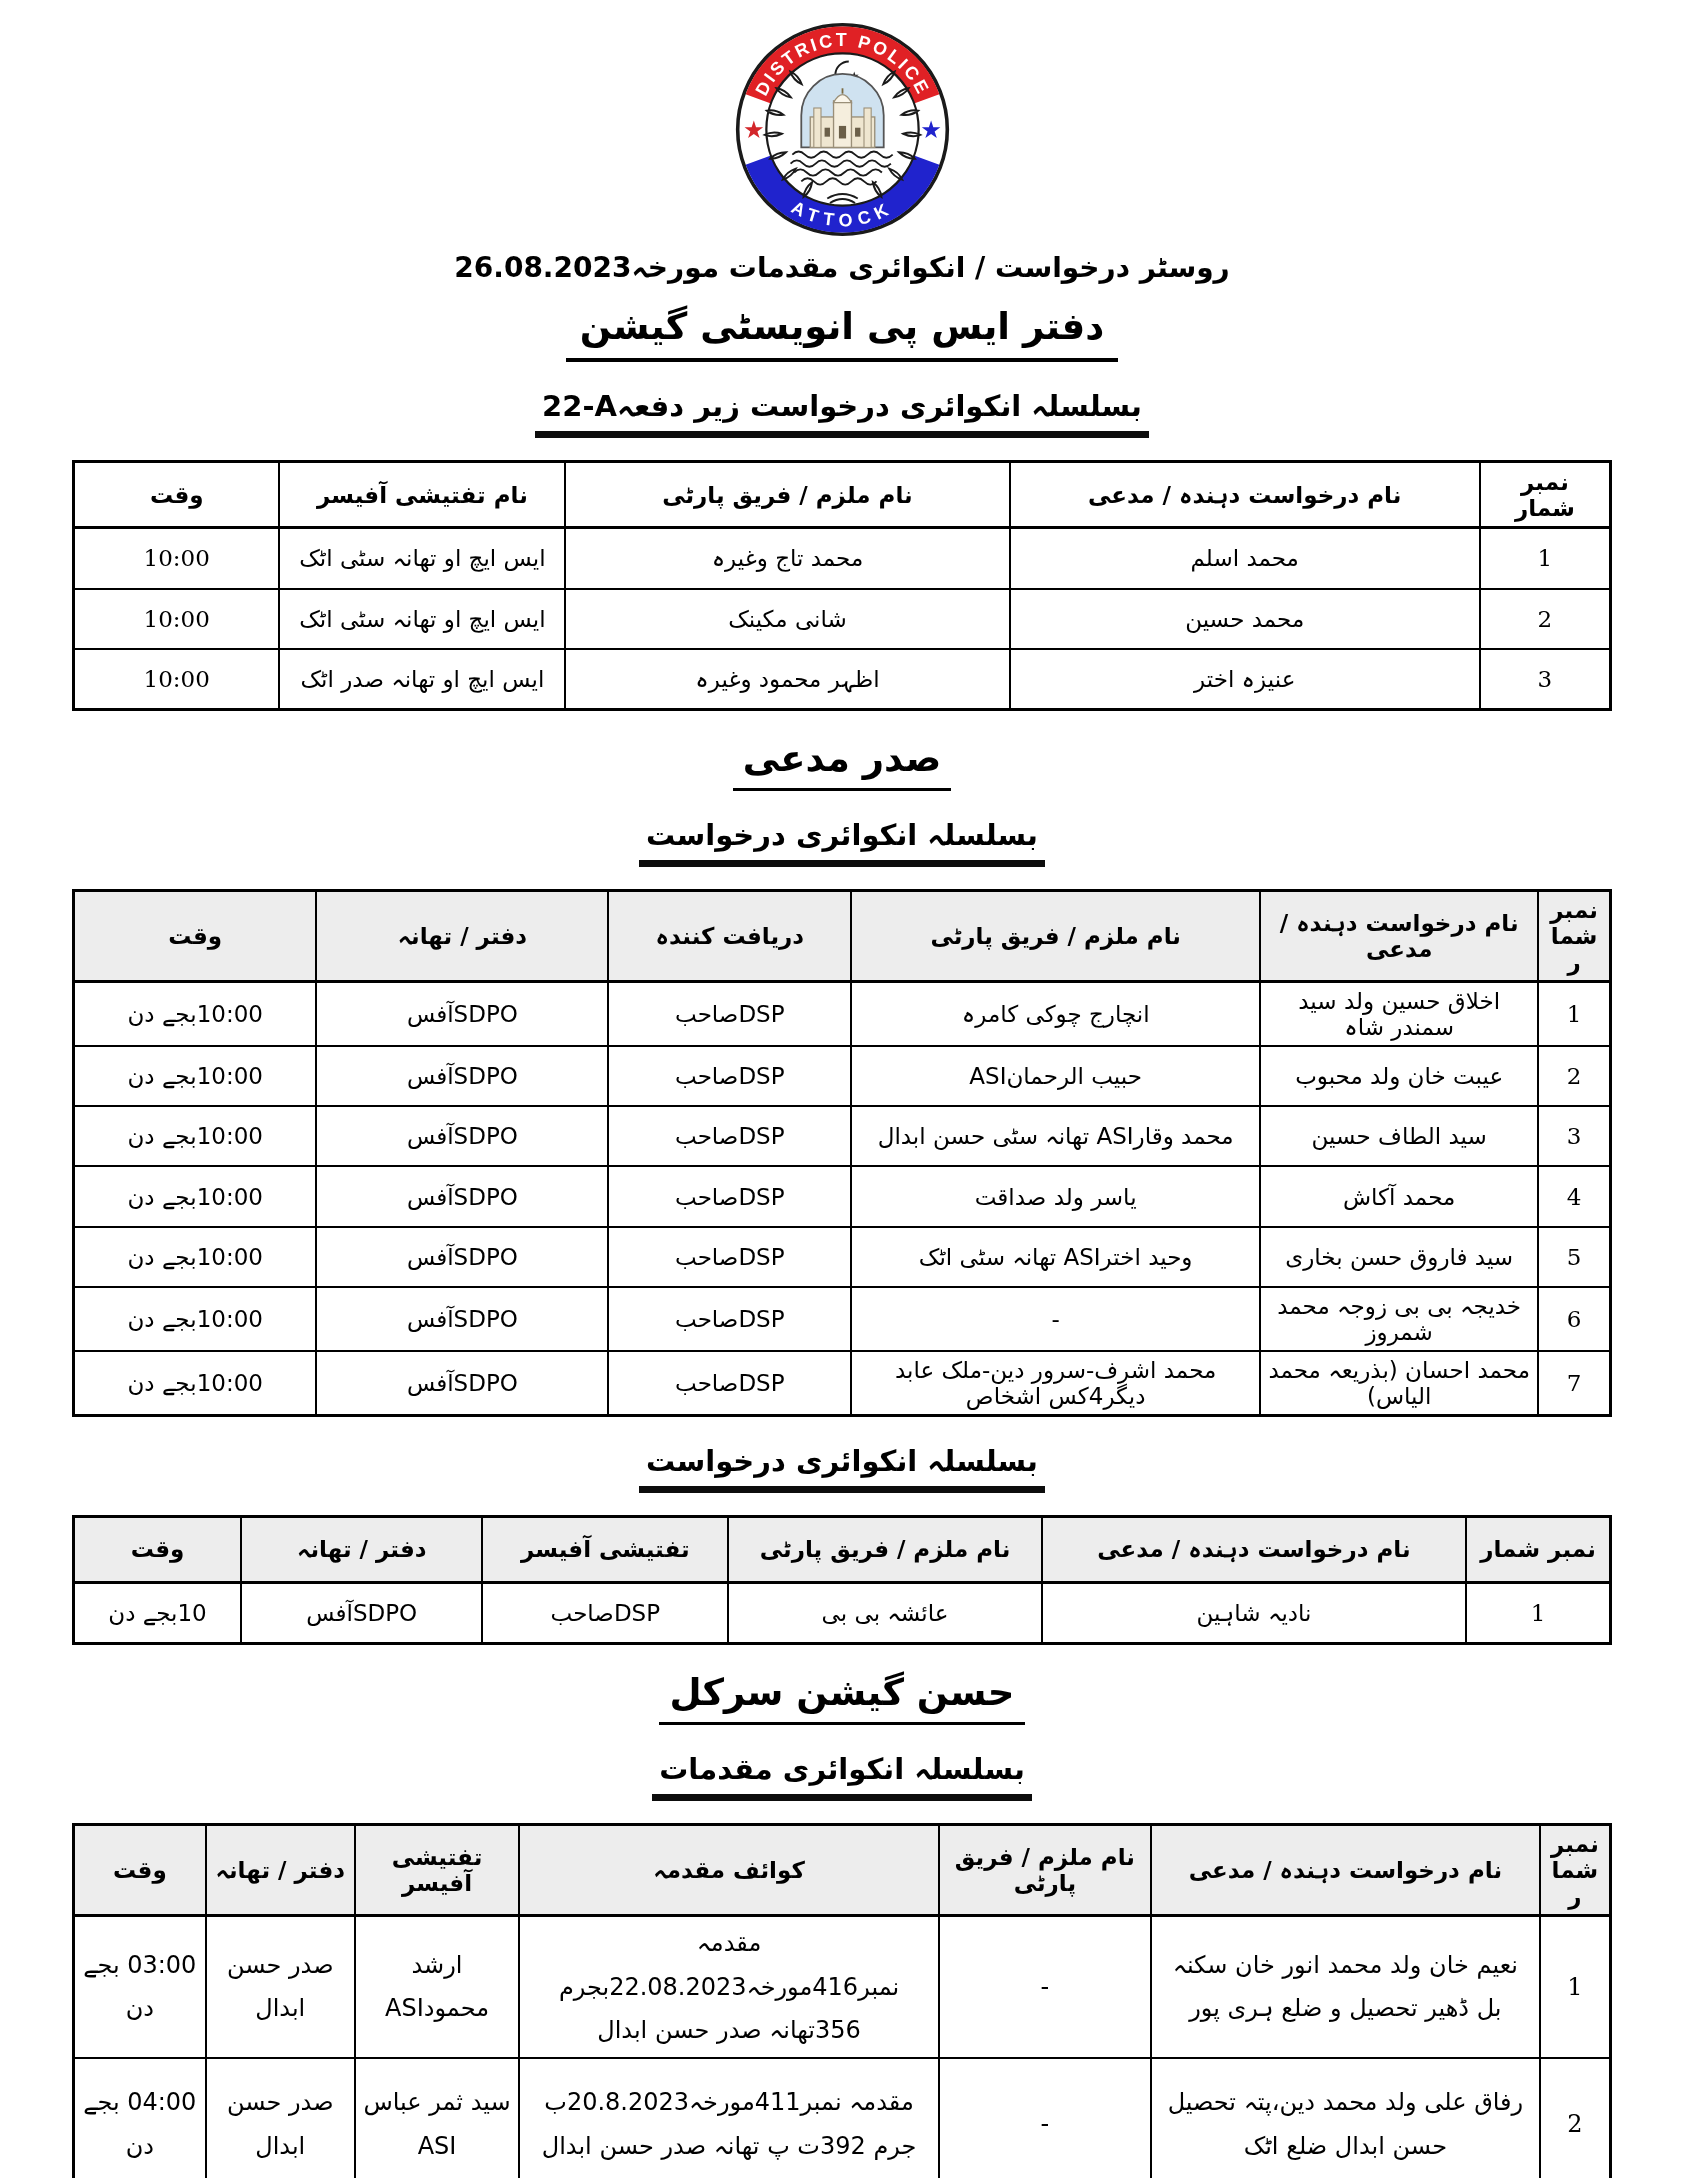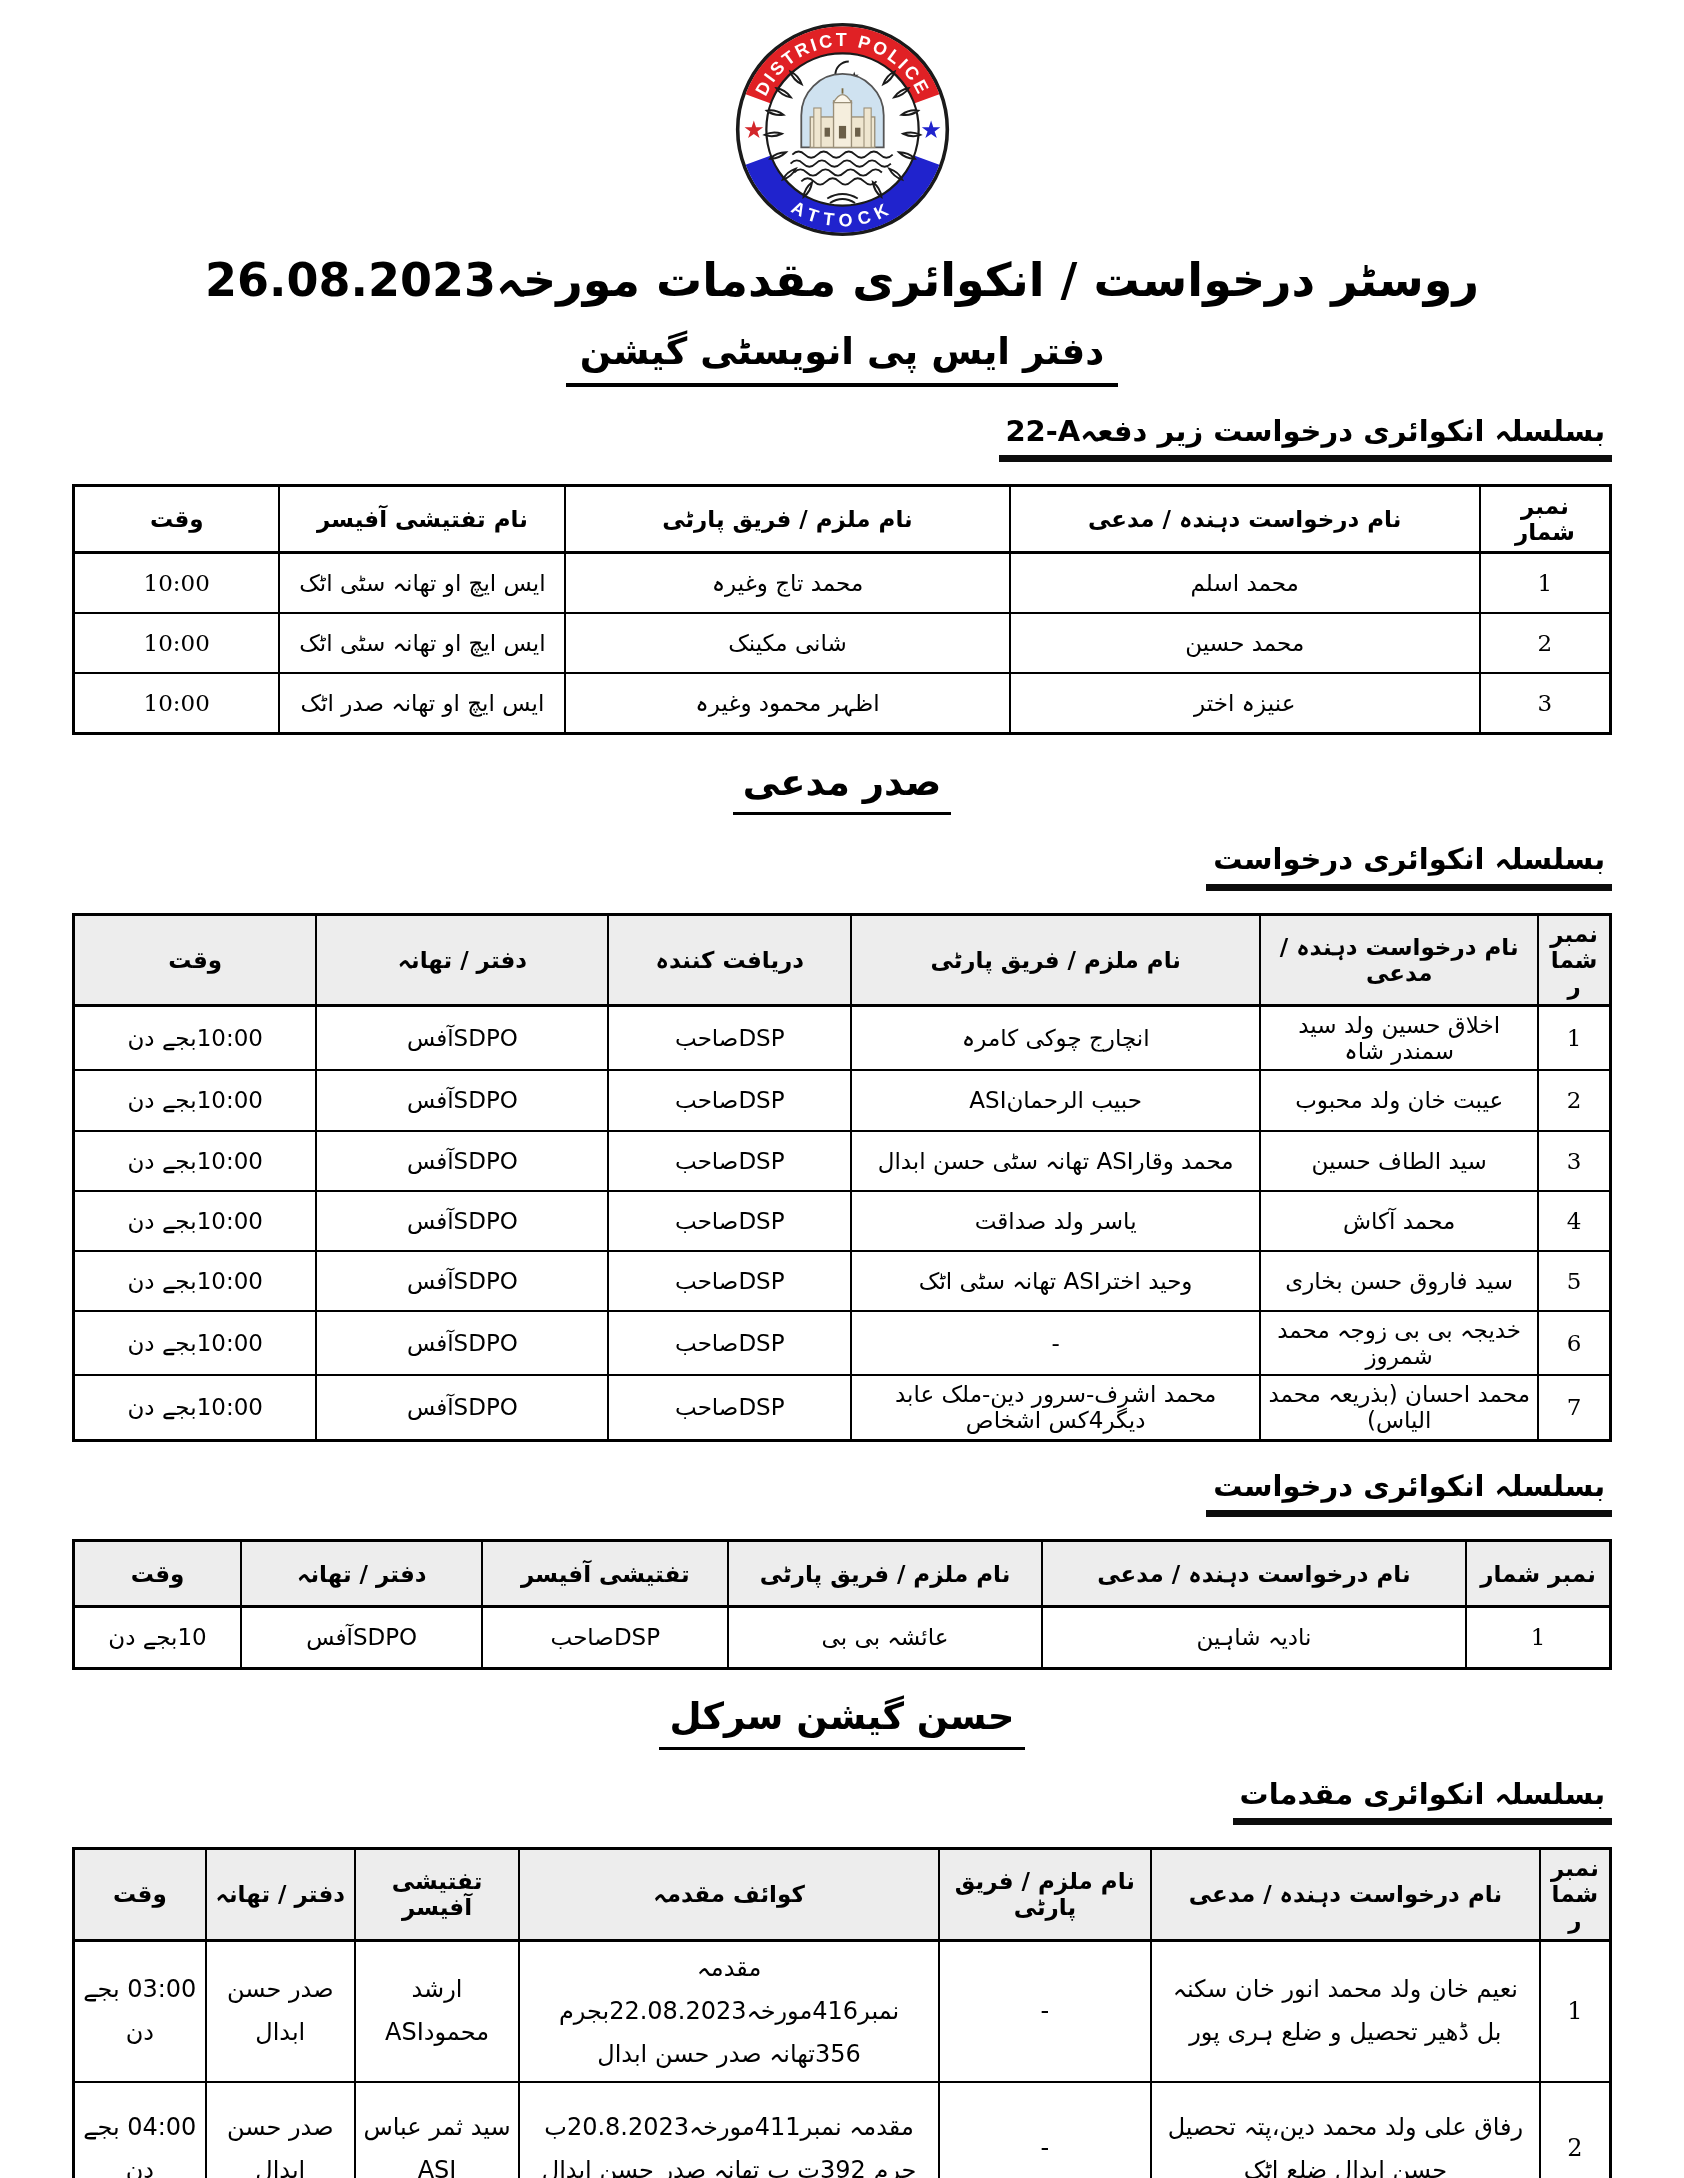--- a/index.html
+++ b/index.html
@@ -3,34 +3,34 @@
 <meta charset="utf-8">
 <style>
   html,body{margin:0;padding:0;background:#fff;}
   .page{
     width:1684px;min-height:2179px;box-sizing:border-box;
     padding:22px 72px 34px 72px;background:#fff;color:#000;
     font-family:"DejaVu Sans",sans-serif;direction:rtl;
   }
   .logo-wrap{text-align:center;margin-bottom:3.4px;}
   .title1{
-    font-size:46px;font-weight:bold;text-align:center;
+    font-size:28px;font-weight:bold;text-align:center;
     margin:8.5px 0 0 0;line-height:1.35;
   }
   .title2-wrap{text-align:center;margin-top:19px;}
   .title2{
     display:inline-block;font-size:37px;font-weight:bold;
     border-bottom:4.3px solid #000;padding:0 13.6px 10.2px 13.6px;
   }
   .circle-wrap{text-align:center;margin-top:25.6px;}
   .circle-head{
     display:inline-block;font-size:37px;font-weight:bold;
     border-bottom:3.4px solid #000;padding:0 10.2px 8.5px 10.2px;
   }
-  .subhead-wrap{margin-top:27px;}
+  .subhead-wrap{text-align:center;margin-top:27px;}
   .subhead{
     display:inline-block;font-size:29px;font-weight:bold;
     border-bottom:7.7px solid #0d0d0d;padding:0 6.8px 7.7px 6.8px;
   }
   table.roster{
     width:100%;border-collapse:collapse;table-layout:fixed;
     margin-top:22px;border:3.4px solid #000;
   }
   table.roster th,table.roster td{
     border:2.1px solid #000;text-align:center;vertical-align:middle;

